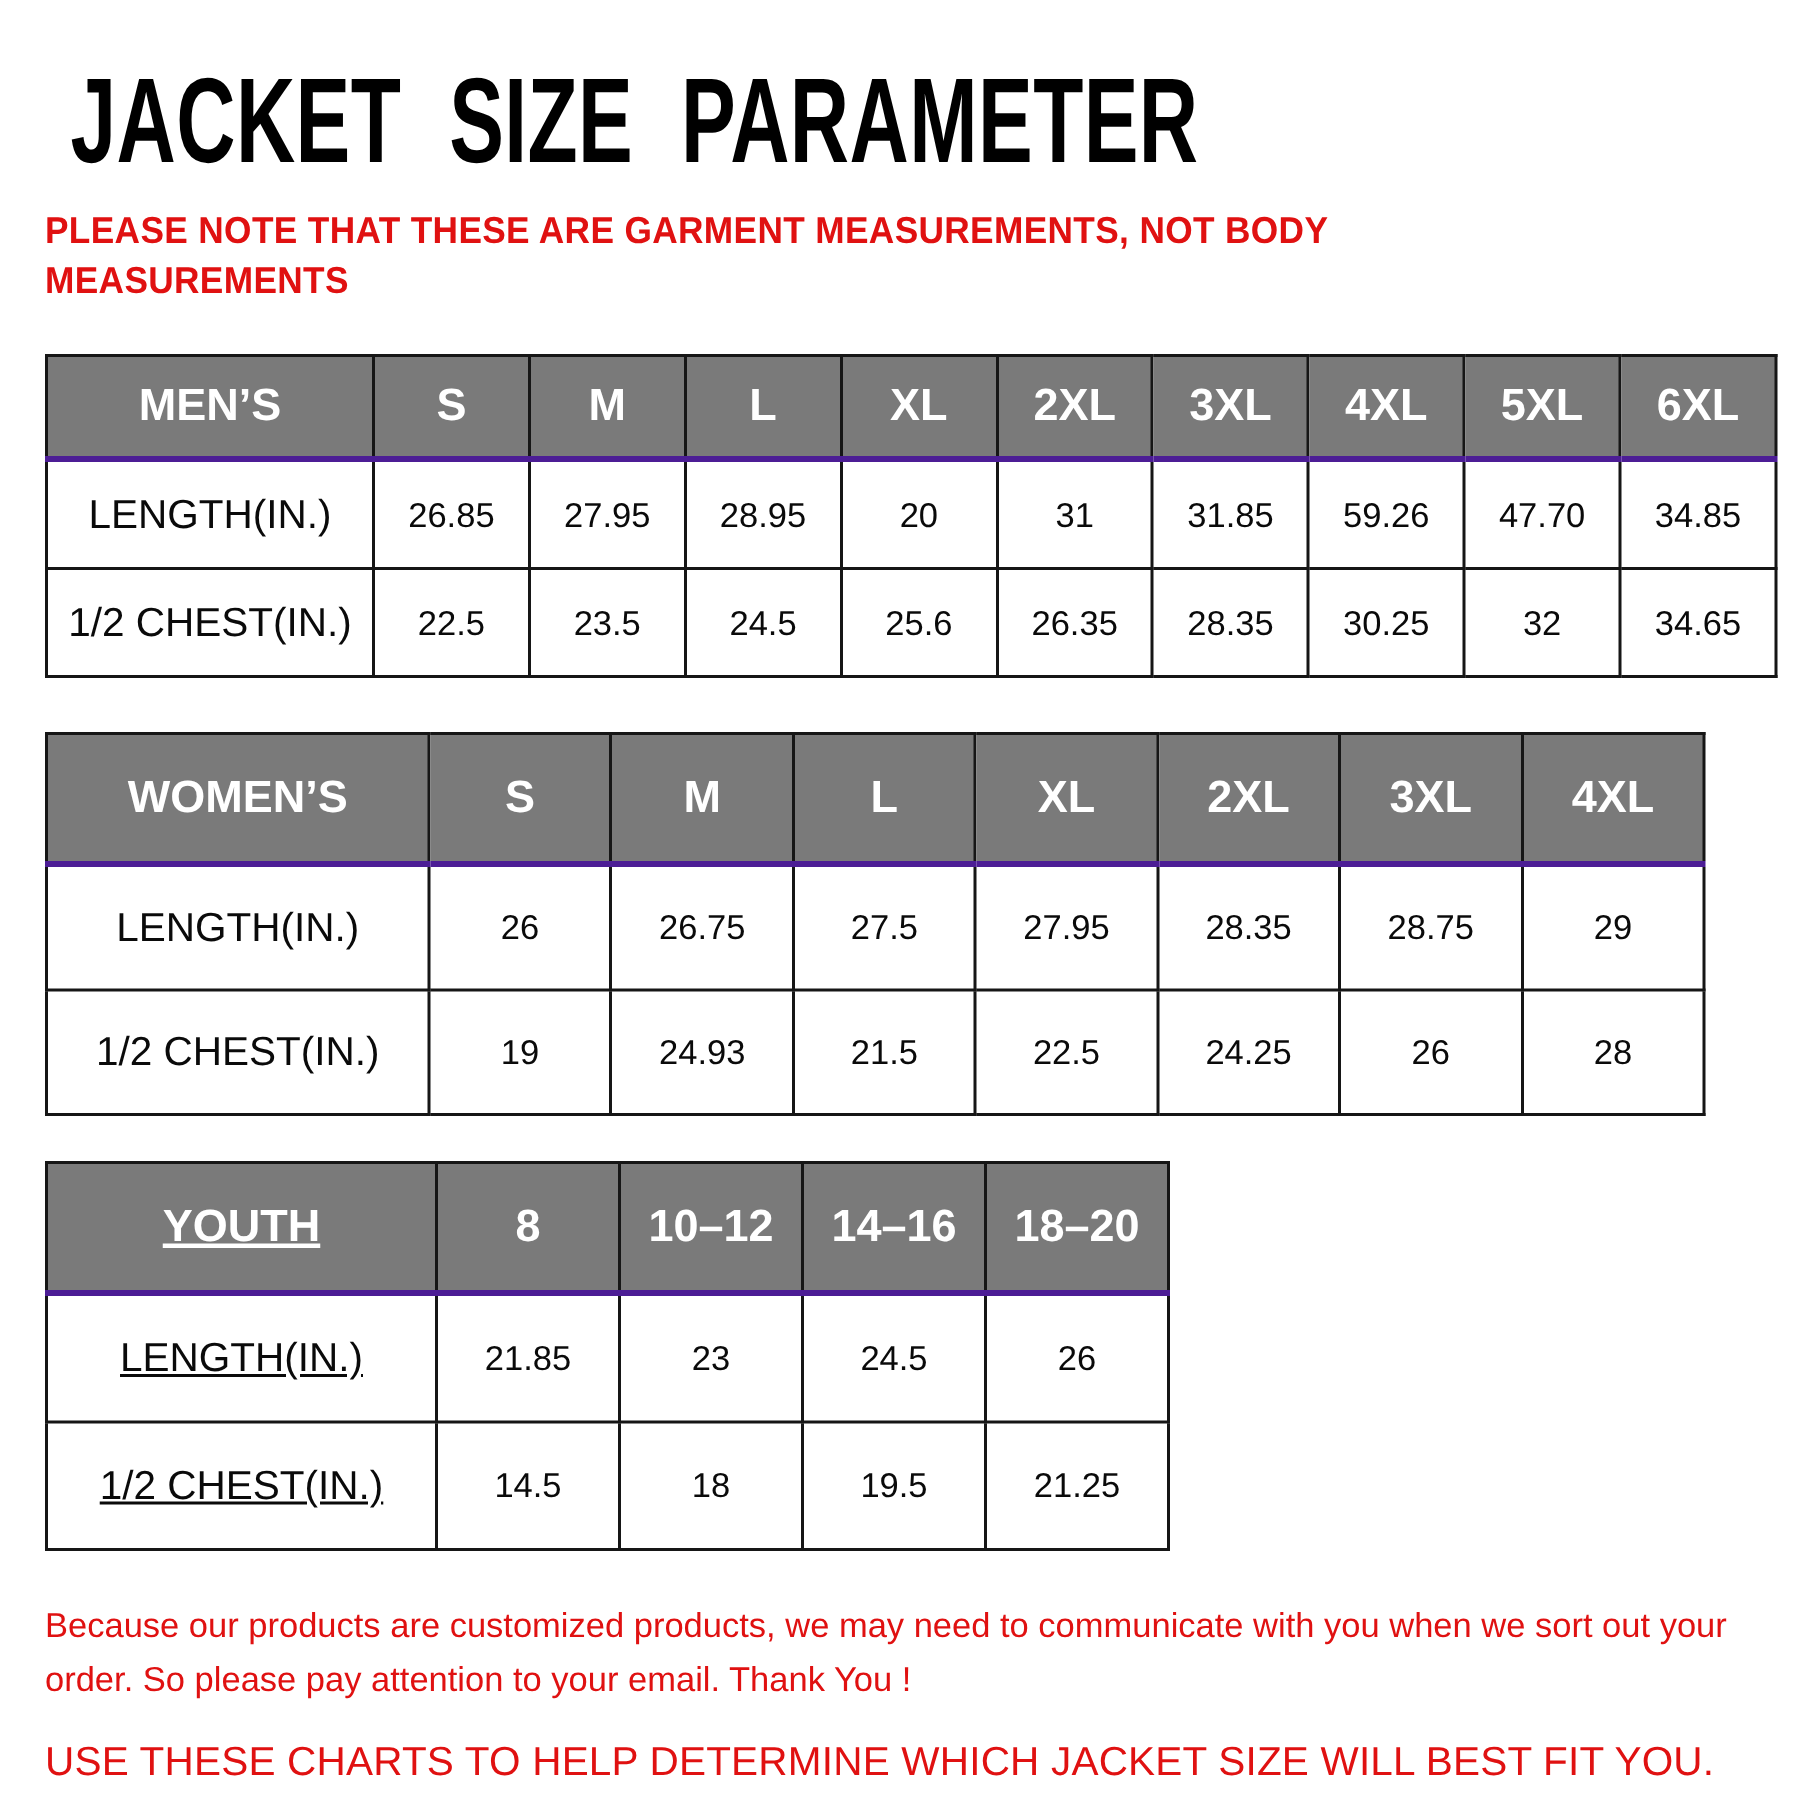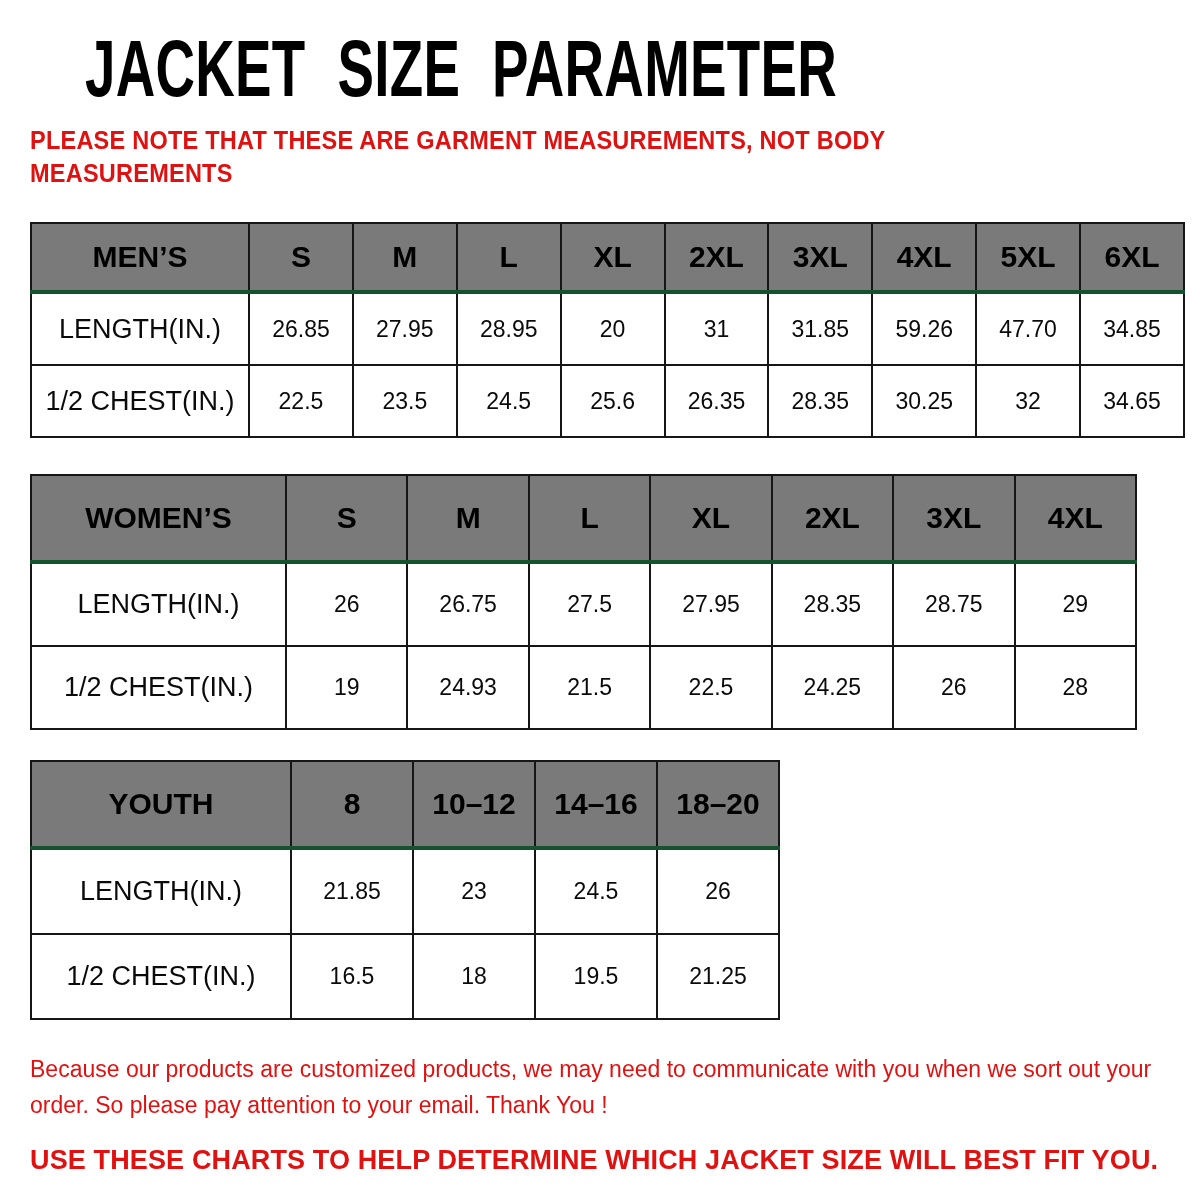--- a/index.html
+++ b/index.html
@@ -1,57 +1,57 @@
 <!DOCTYPE html>
 <html><head>
 <meta charset="utf-8">
 <style>
   html,body{margin:0;padding:0;background:#ffffff;}
   body{width:1200px;height:1200px;overflow:hidden;font-family:"Liberation Sans",sans-serif;color:#000;}
   .page{padding:24px 15px 0 30px;}
 
   
-  .title{margin:4px;height:80px;text-align:center;}
+  .title{margin:17px;height:80px;}
   .condensed{display:inline-block;font-weight:bold;font-size:76px;line-height:1.0;
     transform:scale(0.72,1.06);transform-origin:0 0;white-space:nowrap;
     word-spacing:0.30em;letter-spacing:0.005em;}
 
   
   .note{color:#e01111;font-size:25px;line-height:1.32;max-width:920px;
     margin:16px 0 0 0;font-weight:bold;letter-spacing:0.01em;
     transform:scaleX(0.94);transform-origin:0 0;}
 
   
   table.size-table{border-collapse:collapse;table-layout:fixed;background:#fff;}
   .size-table th,.size-table td{border:2px solid #161616;text-align:center;
     vertical-align:middle;padding:0;overflow:hidden;}
-  .size-table th{background:#7a7a7a;color:#000000;font-weight:bold;font-size:30px;
-    border-bottom:4px solid #14532d;}
+  .size-table th{background:#7a7a7a;color:#ffffff;font-weight:bold;font-size:30px;
+    border-bottom:4px solid #4c1d95;}
   .size-table td{font-size:23px;color:#0a0a0a;}
   .size-table td.row-label{font-size:27px;}
 
   .t-mens{width:1155px;margin-top:32px;}
   .t-mens th{height:66px;}
   .t-mens td{height:70px;}
   .t-mens .label-col{width:216px;}
 
   .t-womens{width:1107px;margin-top:36px;}
   .t-womens th{height:84px;}
   .t-womens td{height:81px;}
   .t-womens .label-col{width:253px;}
 
   .t-youth{width:750px;margin-top:30px;}
   .t-youth th{height:84px;}
   .t-youth td{height:83px;}
-  .t-youth .label-col{width:258px;}
+  .t-youth .label-col{width:258px;text-decoration:underline;}
 
   
   .footer1{color:#e01111;font-size:23px;line-height:1.55;width:1160px;
     margin:32px 0 0 0;font-weight:normal;}
-  .footer2{color:#e01111;font-size:27px;margin:22px 0 0 0;font-weight:bold;
+  .footer2{color:#e01111;font-size:27px;margin:22px 0 0 0;font-weight:normal;
     letter-spacing:0.005em;}
 </style>
 </head>
 <body>
 
 <div class="page">
 
   <h1 class="title"><span class="condensed">JACKET SIZE PARAMETER</span></h1>
 
   <p class="note">PLEASE NOTE THAT THESE ARE GARMENT MEASUREMENTS, NOT BODY MEASUREMENTS</p>
@@ -149,21 +149,21 @@
       <tbody>
         <tr>
           <td class="label-col row-label">LENGTH(IN.)</td>
           <td>21.85</td>
           <td>23</td>
           <td>24.5</td>
           <td>26</td>
         </tr>
         <tr>
           <td class="label-col row-label">1/2 CHEST(IN.)</td>
-          <td>16.5</td>
+          <td>14.5</td>
           <td>18</td>
           <td>19.5</td>
           <td>21.25</td>
         </tr>
       </tbody>
     </table>
 
   <p class="footer1">Because our products are customized products, we may need to communicate with you when we sort out your order. So please pay attention to your email. Thank You !</p>
 
   <p class="footer2">USE THESE CHARTS TO HELP DETERMINE WHICH JACKET SIZE WILL BEST FIT YOU.</p>

